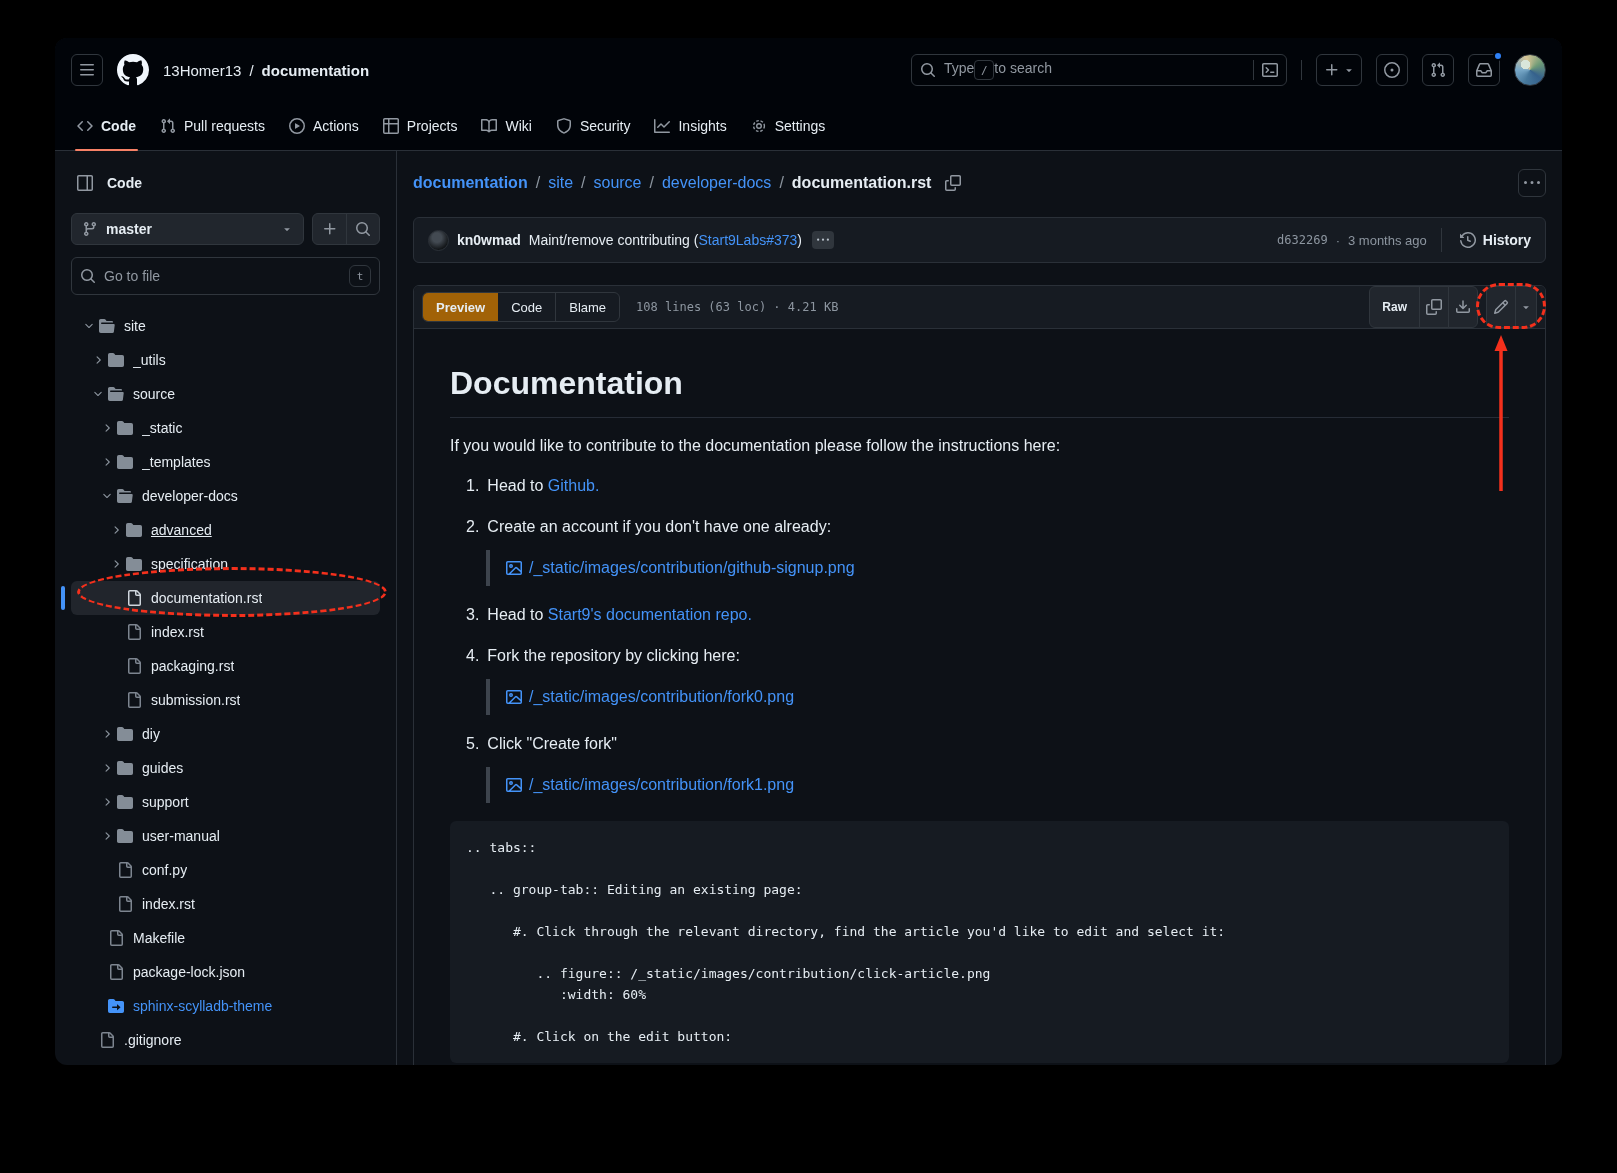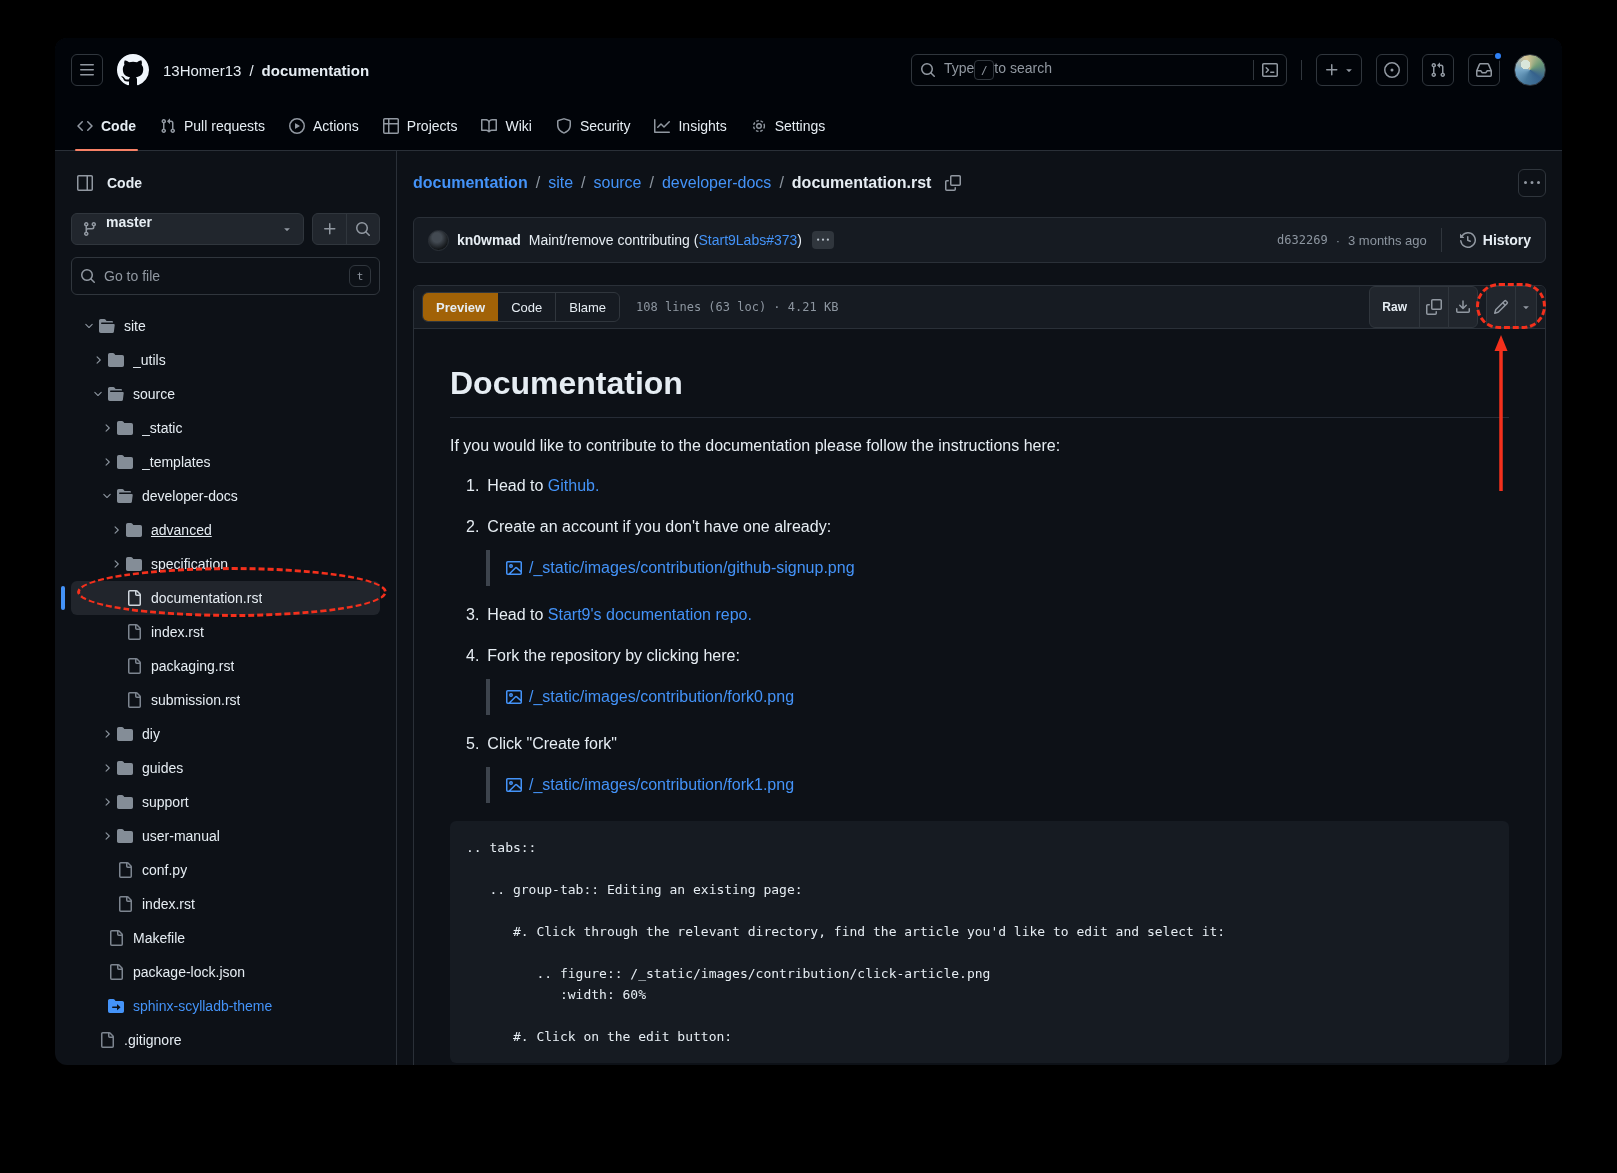--- a/index.html
+++ b/index.html
@@ -47,21 +47,21 @@
   .nav-tab.active{font-weight:700}
   .nav-tab.active::after{content:"";position:absolute;left:8px;right:8px;bottom:-1px;height:2px;border-radius:3px;background:var(--underline)}
 
   
   .content{display:flex;height:914px}
   .sidebar{width:342px;flex:none;border-right:1px solid var(--border-muted);padding:16px;overflow:hidden;position:relative}
   .sb-head{display:flex;align-items:center;gap:8px;height:32px;margin-bottom:14px}
   .sb-collapse{width:28px;height:28px;display:flex;align-items:center;justify-content:center;color:var(--icon)}
   .sb-title{font-weight:700;font-size:14px}
   .branch-row{display:flex;gap:8px;margin-bottom:12px}
-  .branch-btn{flex:1;height:32px;border:1px solid var(--border);border-radius:6px;background:var(--btn);display:flex;gap:8px;padding:0 10px;font-size:14px}
+  .branch-btn{flex:1;height:32px;border:1px solid var(--border);border-radius:6px;background:var(--btn);display:flex;align-items:center;gap:8px;padding:0 10px;font-size:14px}
   .branch-btn .icn{color:var(--icon)}
   .branch-name{font-weight:600;flex:1;text-align:left;color:var(--fg)}
   .mini-group{display:flex;border:1px solid var(--border);border-radius:6px;overflow:hidden;background:var(--btn);flex:none}
   .mini-btn{width:33px;height:30px;display:flex;align-items:center;justify-content:center;color:var(--icon)}
   .mini-btn + .mini-btn{border-left:1px solid var(--border)}
   .goto{height:38px;border:1px solid var(--border);border-radius:6px;display:flex;align-items:center;gap:8px;padding:0 8px;color:var(--icon);font-size:14px;margin-bottom:14px}
   .goto .keycap{margin-left:auto;width:22px;height:22px;border-radius:6px}
 
   
   .tree-row{display:flex;align-items:center;height:34px;border-radius:6px;position:relative;cursor:pointer;padding-right:8px}

